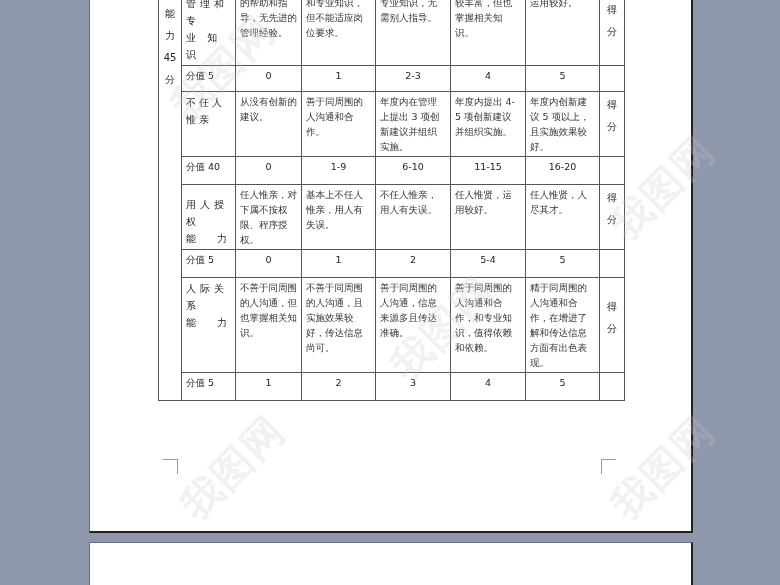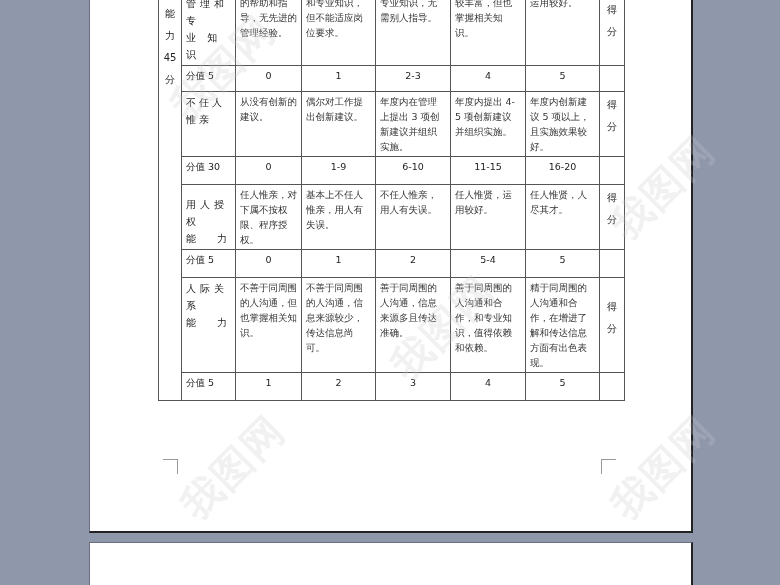--- a/index.html
+++ b/index.html
@@ -86,31 +86,31 @@
         <td class="score">1</td>
         <td class="score">2-3</td>
         <td class="score">4</td>
         <td class="score">5</td>
         <td></td>
       </tr>
 
       <tr style="height:62px">
         <td class="sub" style="letter-spacing:3px">不任人惟亲</td>
         <td class="desc">从没有创新的建议。</td>
-        <td class="desc">偶尔对工作提出创新建议。</td>
+        <td class="desc">善于同周围的人沟通和合作。</td>
         <td class="desc">年度内在管理上提出 3 项创新建议并组织实施。</td>
         <td class="desc">年度内提出 4-5 项创新建议并组织实施。</td>
         <td class="desc">年度内创新建议 5 项以上，且实施效果较好。</td>
         <td class="defen">
           <div style="width:12px;margin:0 auto">得分</div>
         </td>
       </tr>
 
       <tr style="height:28px">
-        <td class="label">分值 30</td>
+        <td class="label">分值 40</td>
         <td class="score">0</td>
         <td class="score">1-9</td>
         <td class="score">6-10</td>
         <td class="score">11-15</td>
         <td class="score">16-20</td>
         <td></td>
       </tr>
 
       <tr style="height:62px">
         <td class="sub" style="vertical-align:middle;padding-top:10px">
@@ -142,21 +142,21 @@
 
       <tr style="height:84px">
         <td class="sub">
           <div>人际关系</div>
           <div class="jl">
               <span>能</span>
               <span>力</span>
             </div>
         </td>
         <td class="desc">不善于同周围的人沟通，但也掌握相关知识。</td>
-        <td class="desc">不善于同周围的人沟通，信息来源较少，传达信息尚可。</td>
+        <td class="desc">不善于同周围的人沟通，且实施效果较好，传达信息尚可。</td>
         <td class="desc">善于同周围的人沟通，信息来源多且传达准确。</td>
         <td class="desc">善于同周围的人沟通和合作，和专业知识，值得依赖和依赖。</td>
         <td class="desc">精于同周围的人沟通和合作，在增进了解和传达信息方面有出色表现。</td>
         <td class="defen" style="vertical-align:top;padding-top:18px">
           <div style="width:12px;margin:0 auto">得分</div>
         </td>
       </tr>
 
       <tr style="height:28px">
         <td class="label">分值 5</td>

